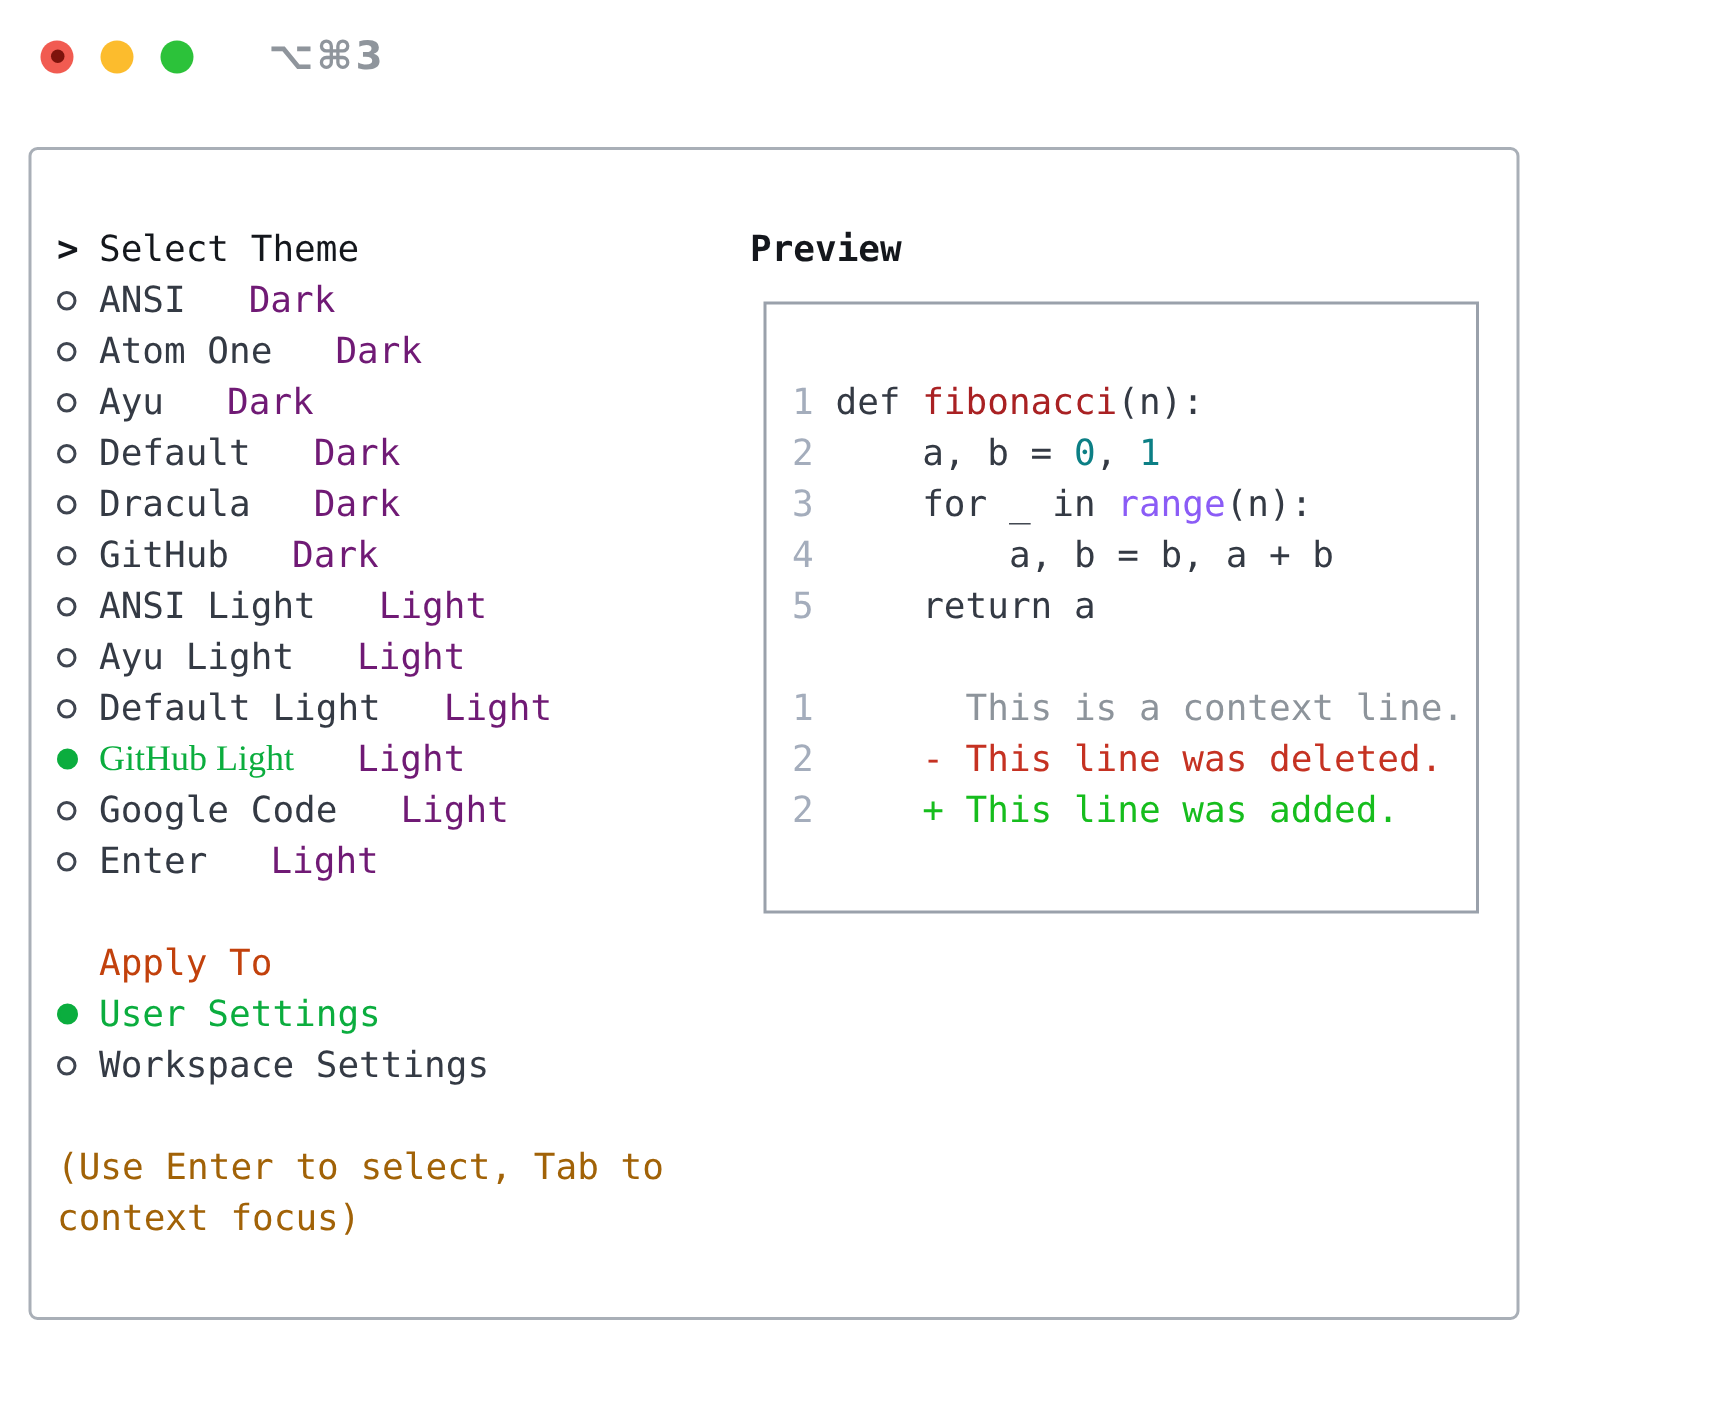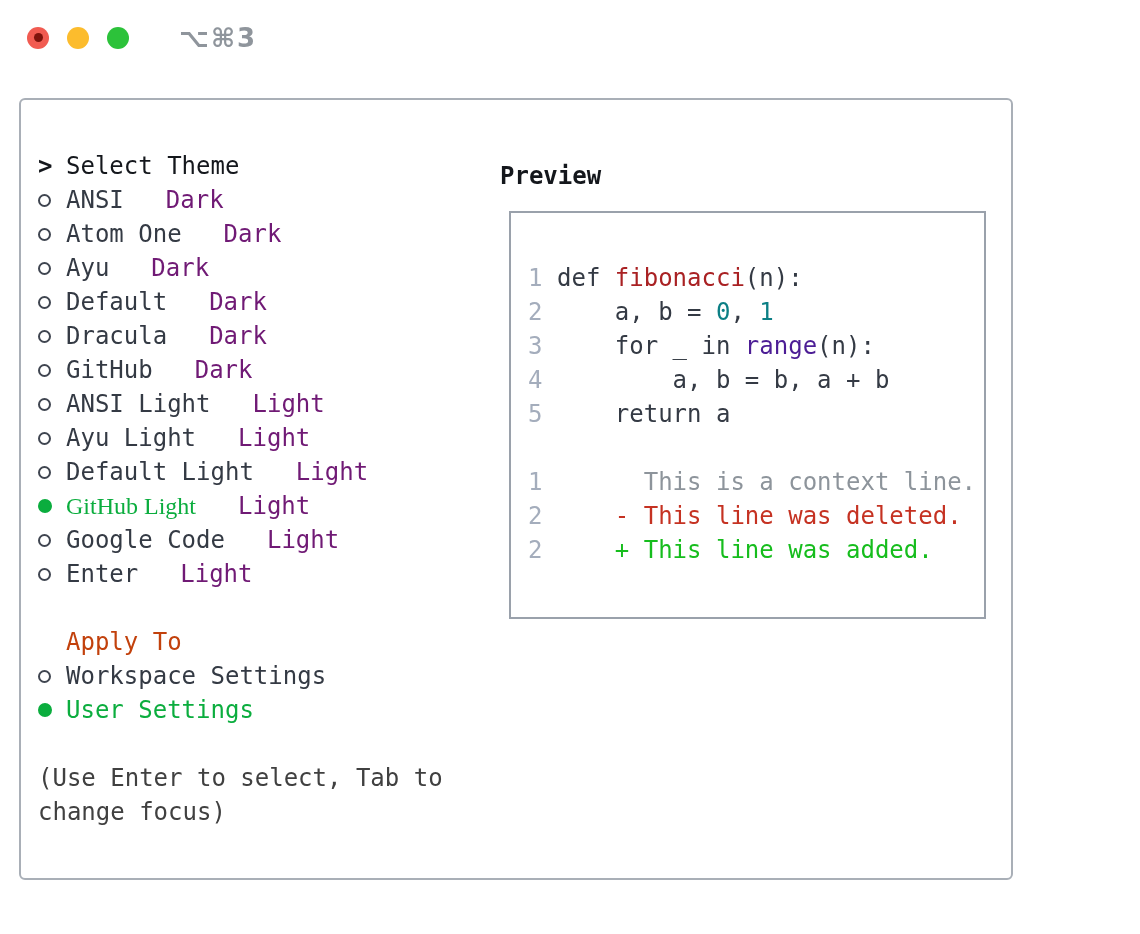--- a/index.html
+++ b/index.html
@@ -24,48 +24,48 @@
   .wtitle{
     margin-left:32px;color:#8f959c;font-size:26px;font-weight:bold;
     letter-spacing:2px;font-family:"DejaVu Sans","Liberation Sans",sans-serif;
   }
   
   .panel{
     position:absolute;left:19px;top:98px;width:994px;height:782px;
     border:2px solid #a9afb7;border-radius:6px;background:#fff;box-sizing:border-box;
   }
   .left{position:absolute;left:17px;top:49px;width:455px;}
-  .right{position:absolute;left:479px;top:59px;}
+  .right{position:absolute;left:479px;top:49px;}
   .row{height:34px;display:flex;align-items:center;font-size:24px;color:#343a44;}
   .marker{width:28px;flex:0 0 28px;display:flex;align-items:center;}
   .prompt{color:#14171c;font-weight:bold;}
   .header .htext{color:#14171c;font-weight:normal;}
   .header2{color:#c2410c;}
   .radio{width:13px;height:13px;border:2px solid #3f4550;border-radius:50%;box-sizing:border-box;}
   .radio.on{width:14px;height:14px;background:#0bad3e;border-color:#0bad3e;}
   .tname{white-space:pre;text-align:center;}
   .tag{color:#701a75;padding-left:14px;white-space:pre;margin-left:28px;}
   .item.sel .tname{color:#0bad3e;font-family:Liberation Serif, serif;}
   .opt.sel .tname{color:#0bad3e;}
-  .hint{color:#404040;}
+  .hint{color:#a16207;}
   .spacer{height:34px;}
   
   .pheader{color:#14171c;font-weight:bold;}
   .pbox{
     margin-top:18px;margin-left:9px;width:477px;height:408px;
     border:2px solid #9aa1ab;box-sizing:border-box;background:#fff;
   }
   .code{padding:48px 0 0 17px;}
   .cline{height:34px;display:flex;align-items:center;font-size:24px;}
   .lnum{flex:0 0 29px;color:#a4adbc;white-space:pre;}
   .ctoks{white-space:pre;}
   .t-plain{color:#343a44}
   .t-func{color:#a92123}
   .t-number{color:#0c7f85}
-  .t-builtin{color:#4c1d95}
+  .t-builtin{color:#8b5cf6}
   .t-context{color:#8d949b}
   .t-deleted{color:#c53222}
   .t-added{color:#16bd1d}
 </style>
 </head>
 <body>
 
 <div class="window">
   <div class="titlebar">
     <div class="light red">
@@ -171,39 +171,39 @@
         </div>
 
       <div class="row spacer"></div>
 
       <div class="row header2">
         <span class="marker"></span>
         <span>Apply To</span>
       </div>
 
       <div id="apply-list">
+          <div class="row opt sel">
+            <span class="marker">
+              <span class="radio on"></span>
+            </span>
+            <span class="tname">User Settings</span>
+          </div>
           <div class="row opt">
             <span class="marker">
               <span class="radio"></span>
             </span>
             <span class="tname">Workspace Settings</span>
-          </div>
-          <div class="row opt sel">
-            <span class="marker">
-              <span class="radio on"></span>
-            </span>
-            <span class="tname">User Settings</span>
           </div>
         </div>
 
       <div class="row spacer"></div>
 
       <div id="hints">
           <div class="row hint">(Use Enter to select, Tab to</div>
-          <div class="row hint">change focus)</div>
+          <div class="row hint">context focus)</div>
         </div>
     </div>
 
     <div class="right">
       <div class="row pheader">Preview</div>
       <div class="pbox">
         <div class="code" id="code">
             <div class="cline">
               <span class="lnum">1</span>
               <span class="ctoks"><span class="t-plain">def </span><span class="t-func">fibonacci</span><span class="t-plain">(n):</span></span>

